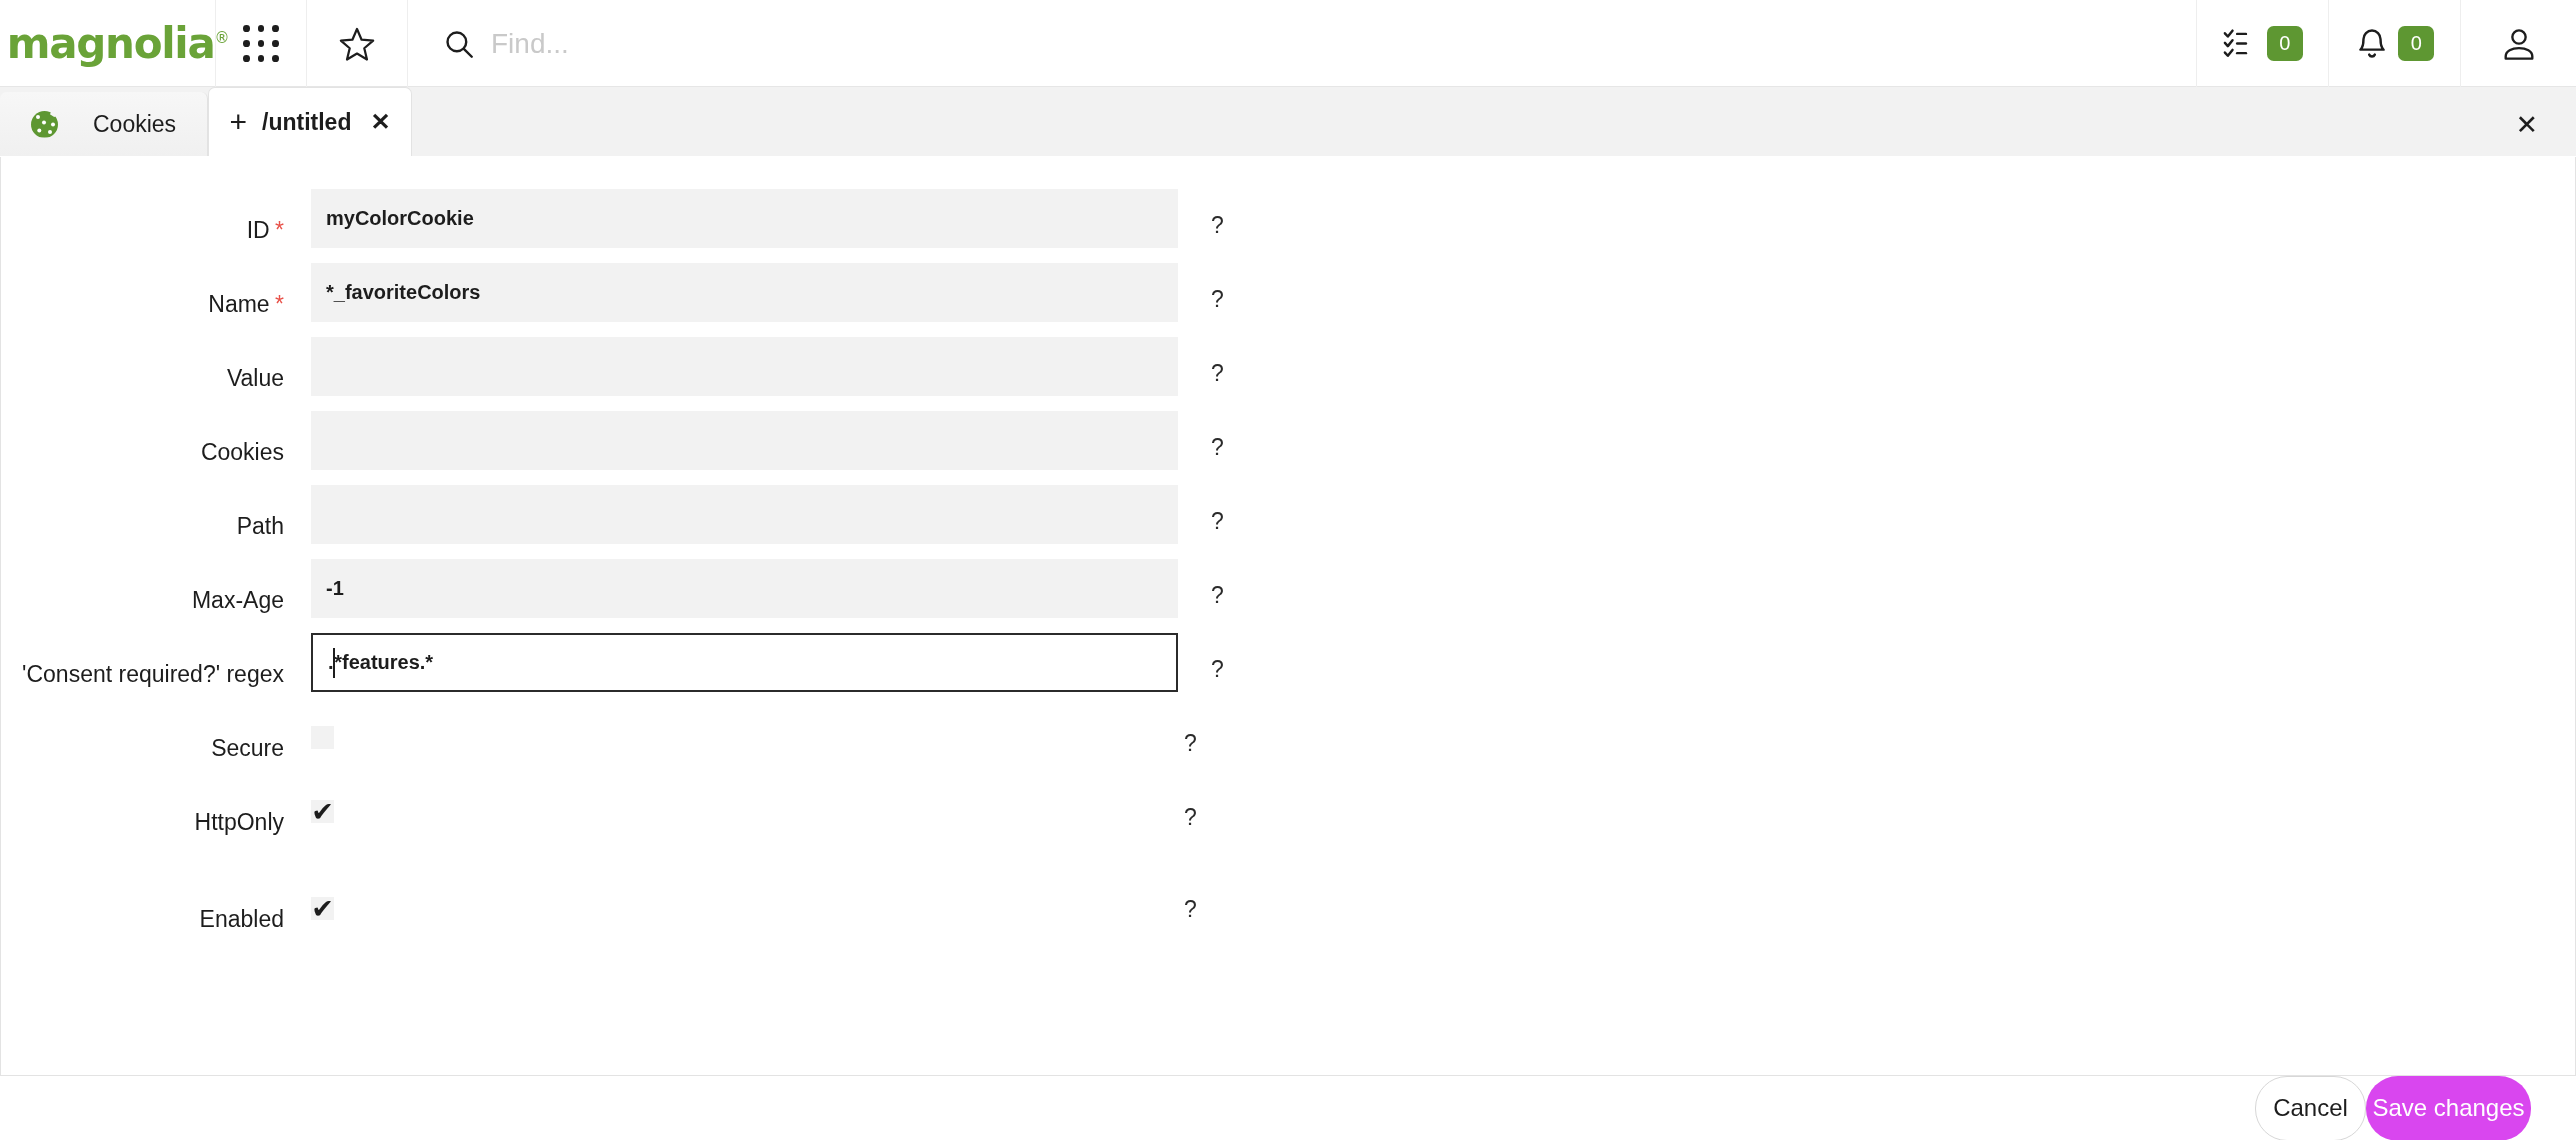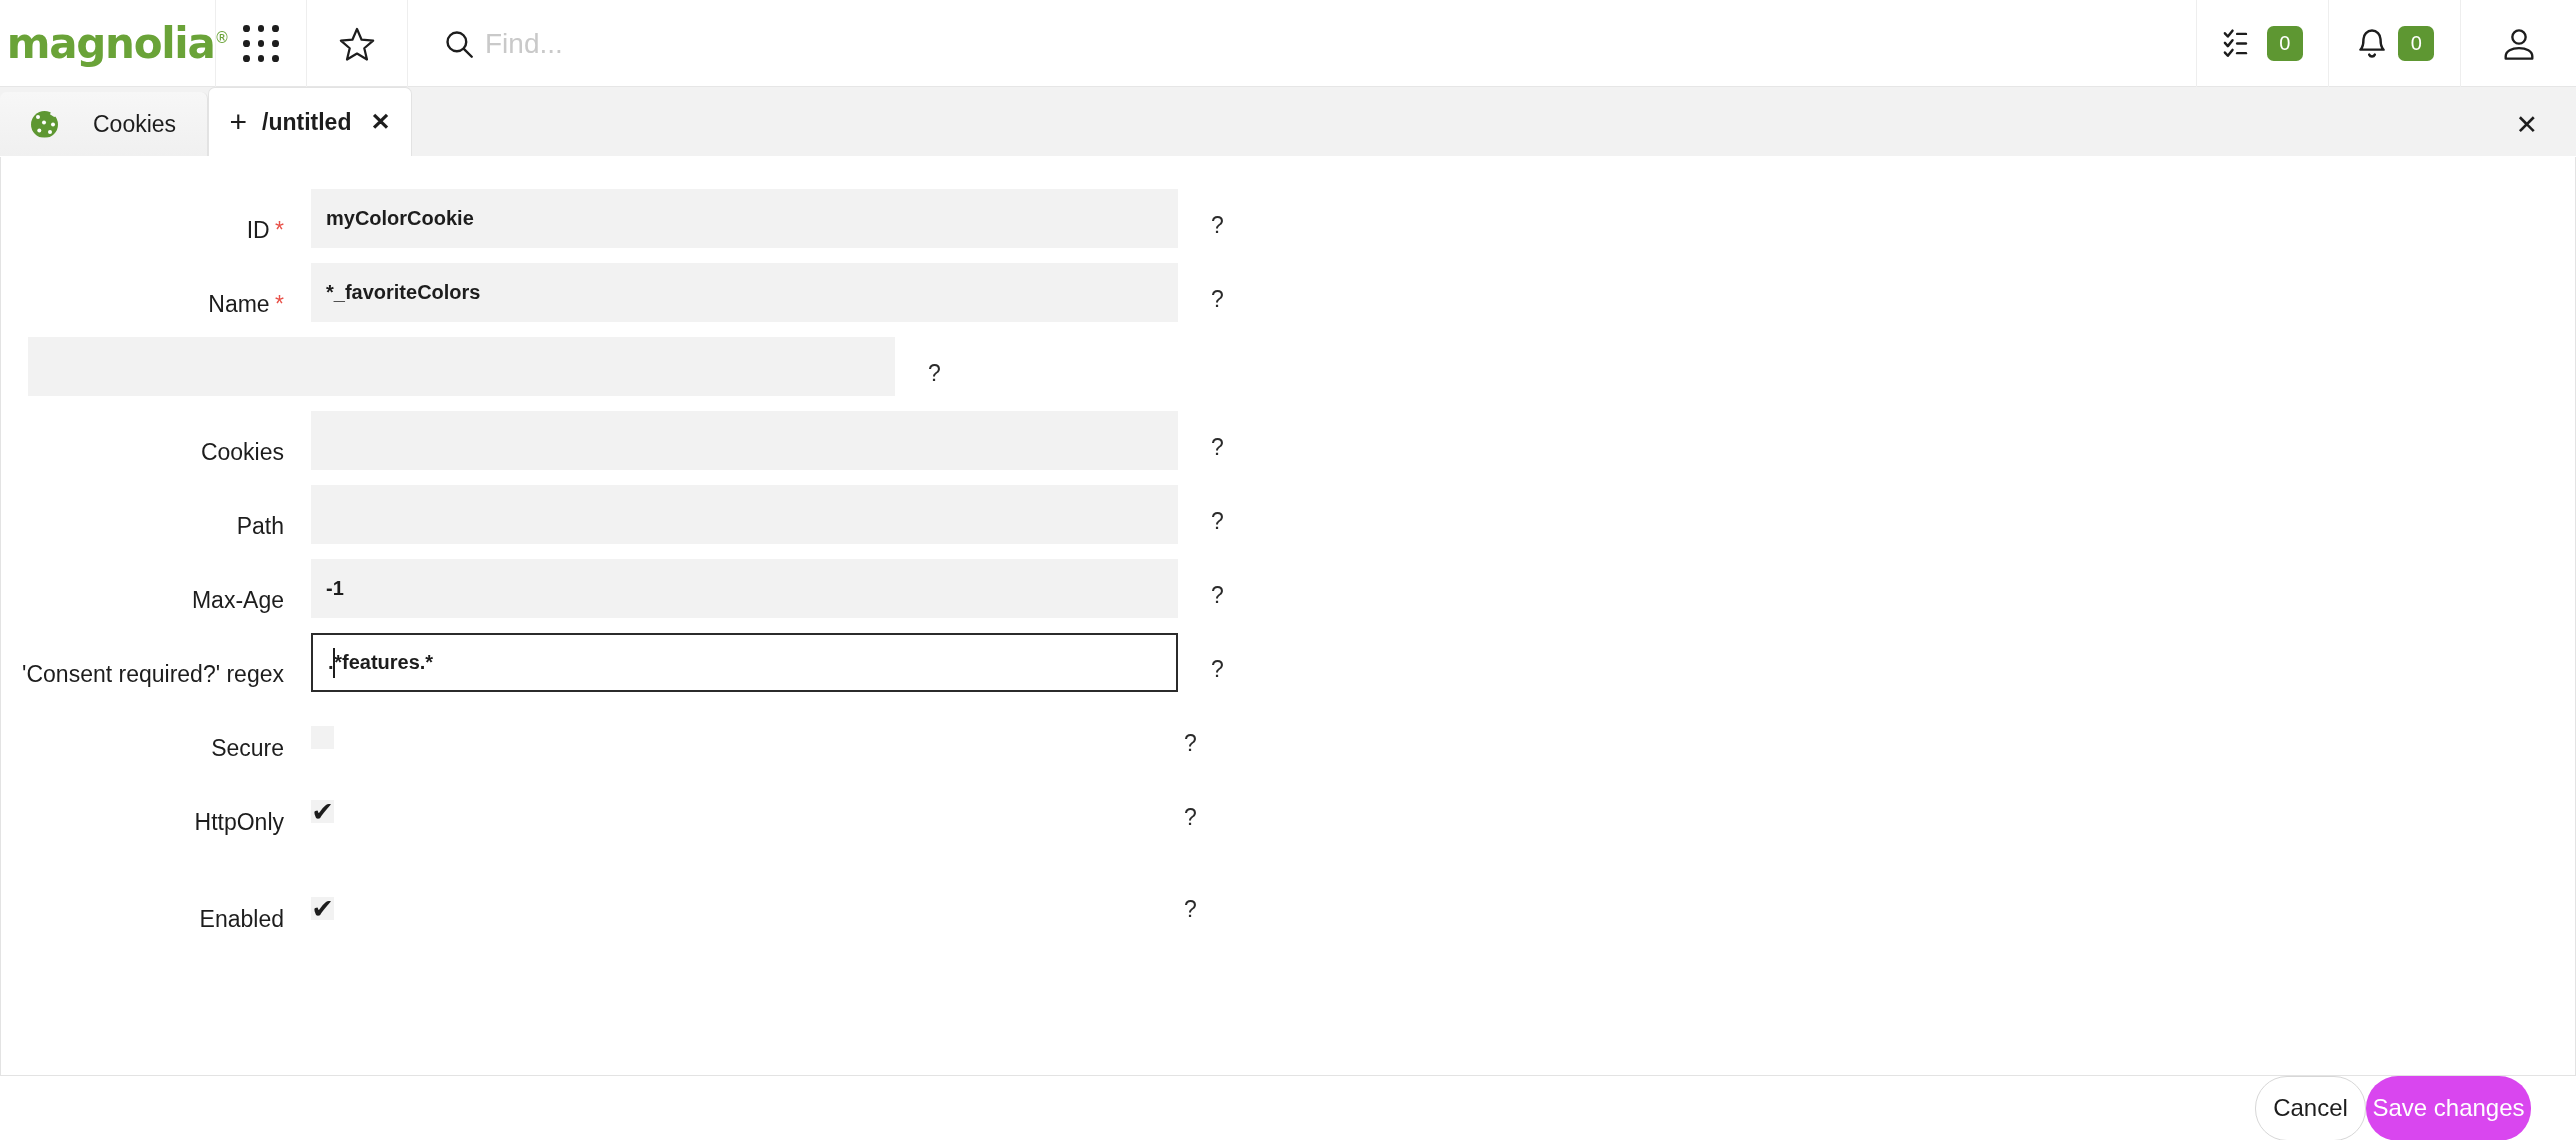--- a/index.html
+++ b/index.html
@@ -65,21 +65,21 @@
     flex: 1 1 auto;
     display: flex;
     align-items: center;
     padding-left: 34px;
     border-right: 1.3px solid #eeeeee;
     height: 87px;
   }
   .search-input-wrap {
     display: flex;
     align-items: center;
-    gap: 9px;
+    gap: 15px;
   }
   .search-text {
     font-size: 28px;
     color: #c9c9c9;
     font-family: "Liberation Sans", sans-serif;
   }
 
   .hdr-tasks, .hdr-notif {
     width: 132px;
     gap: 9.4px;
@@ -404,20 +404,21 @@
 
     <div class="form-row">
       <div class="lbl"><span>Name</span><span class="req">*</span></div>
       <div class="fieldwrap">
         <div class="txtfield">*_favoriteColors</div>
       </div>
       <div class="help pos-text">?</div>
     </div>
 
     <div class="form-row">
+      <div class="lbl">Value</div>
       <div class="fieldwrap">
         <div class="txtfield"></div>
       </div>
       <div class="help pos-text">?</div>
     </div>
 
     <div class="form-row">
       <div class="lbl">Cookies</div>
       <div class="fieldwrap">
         <div class="txtfield"></div>

